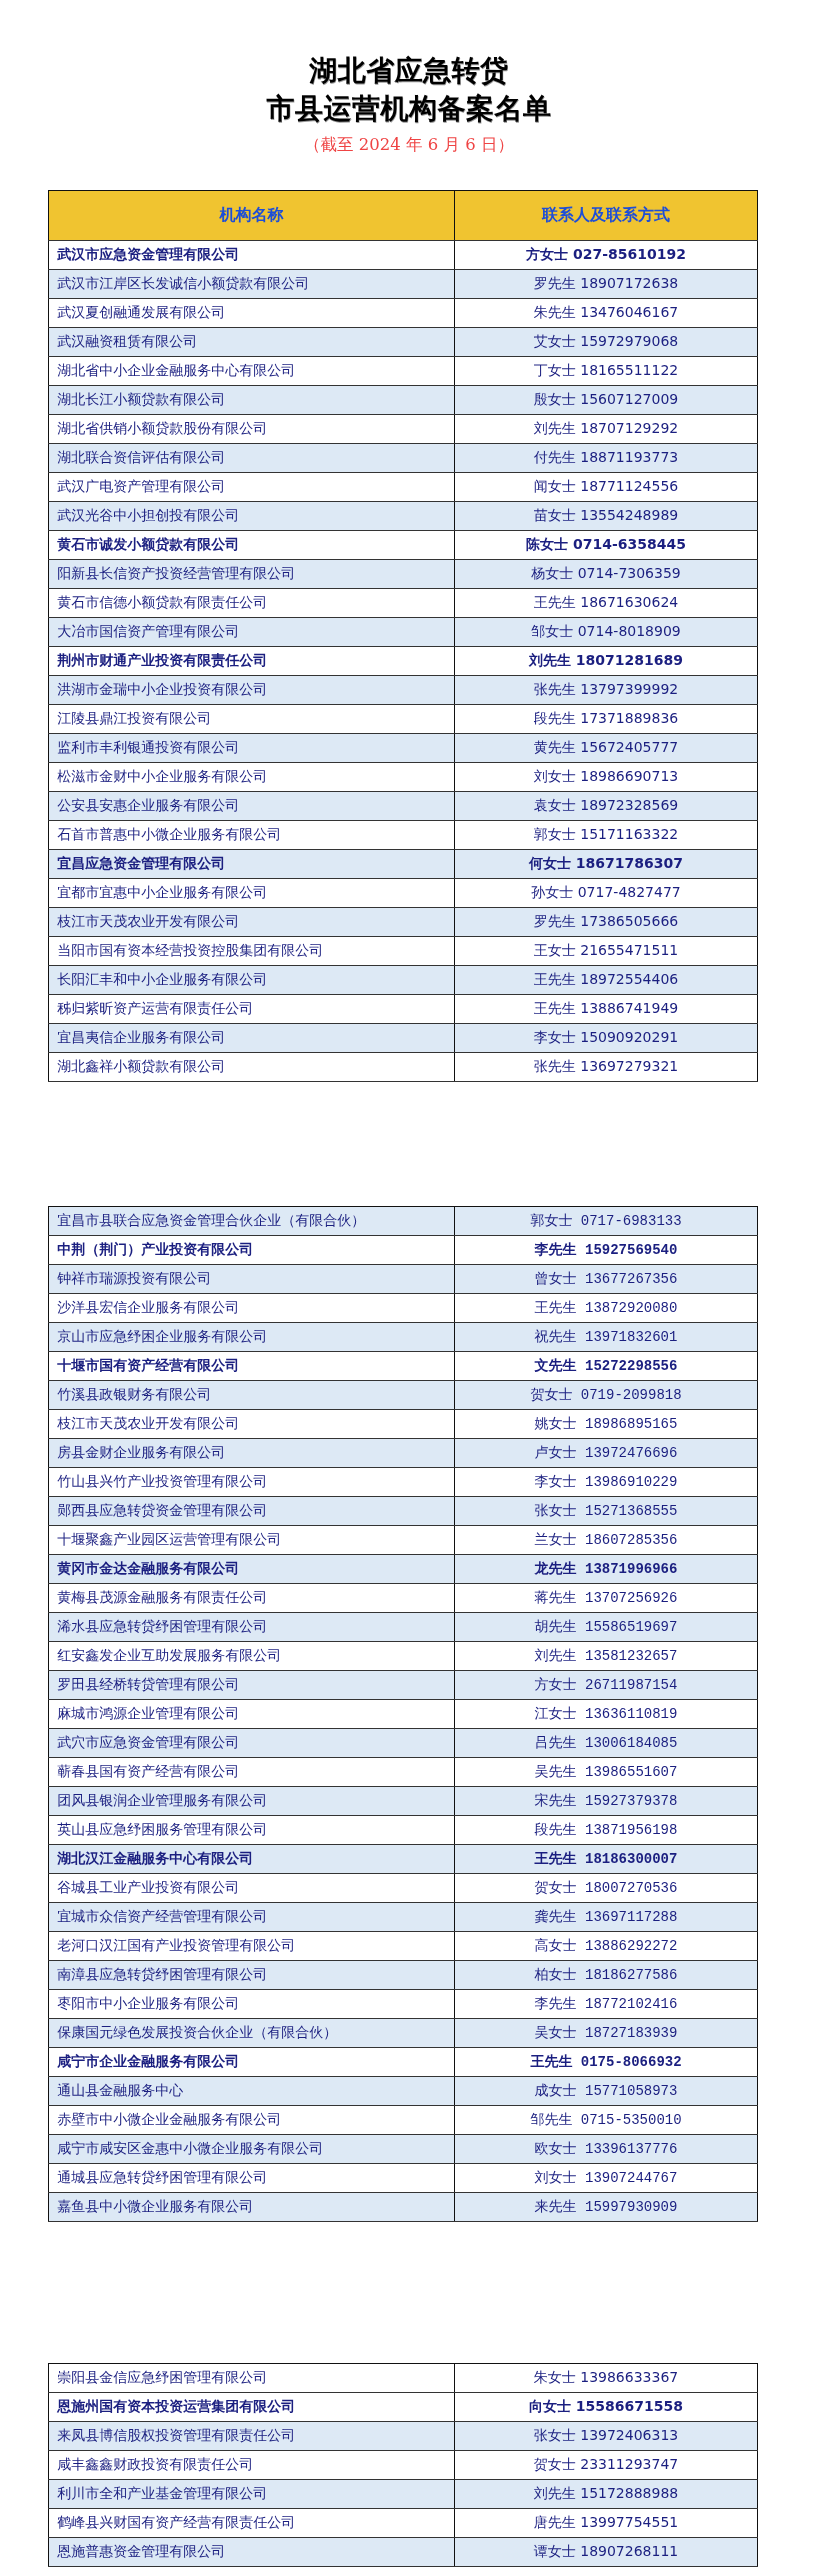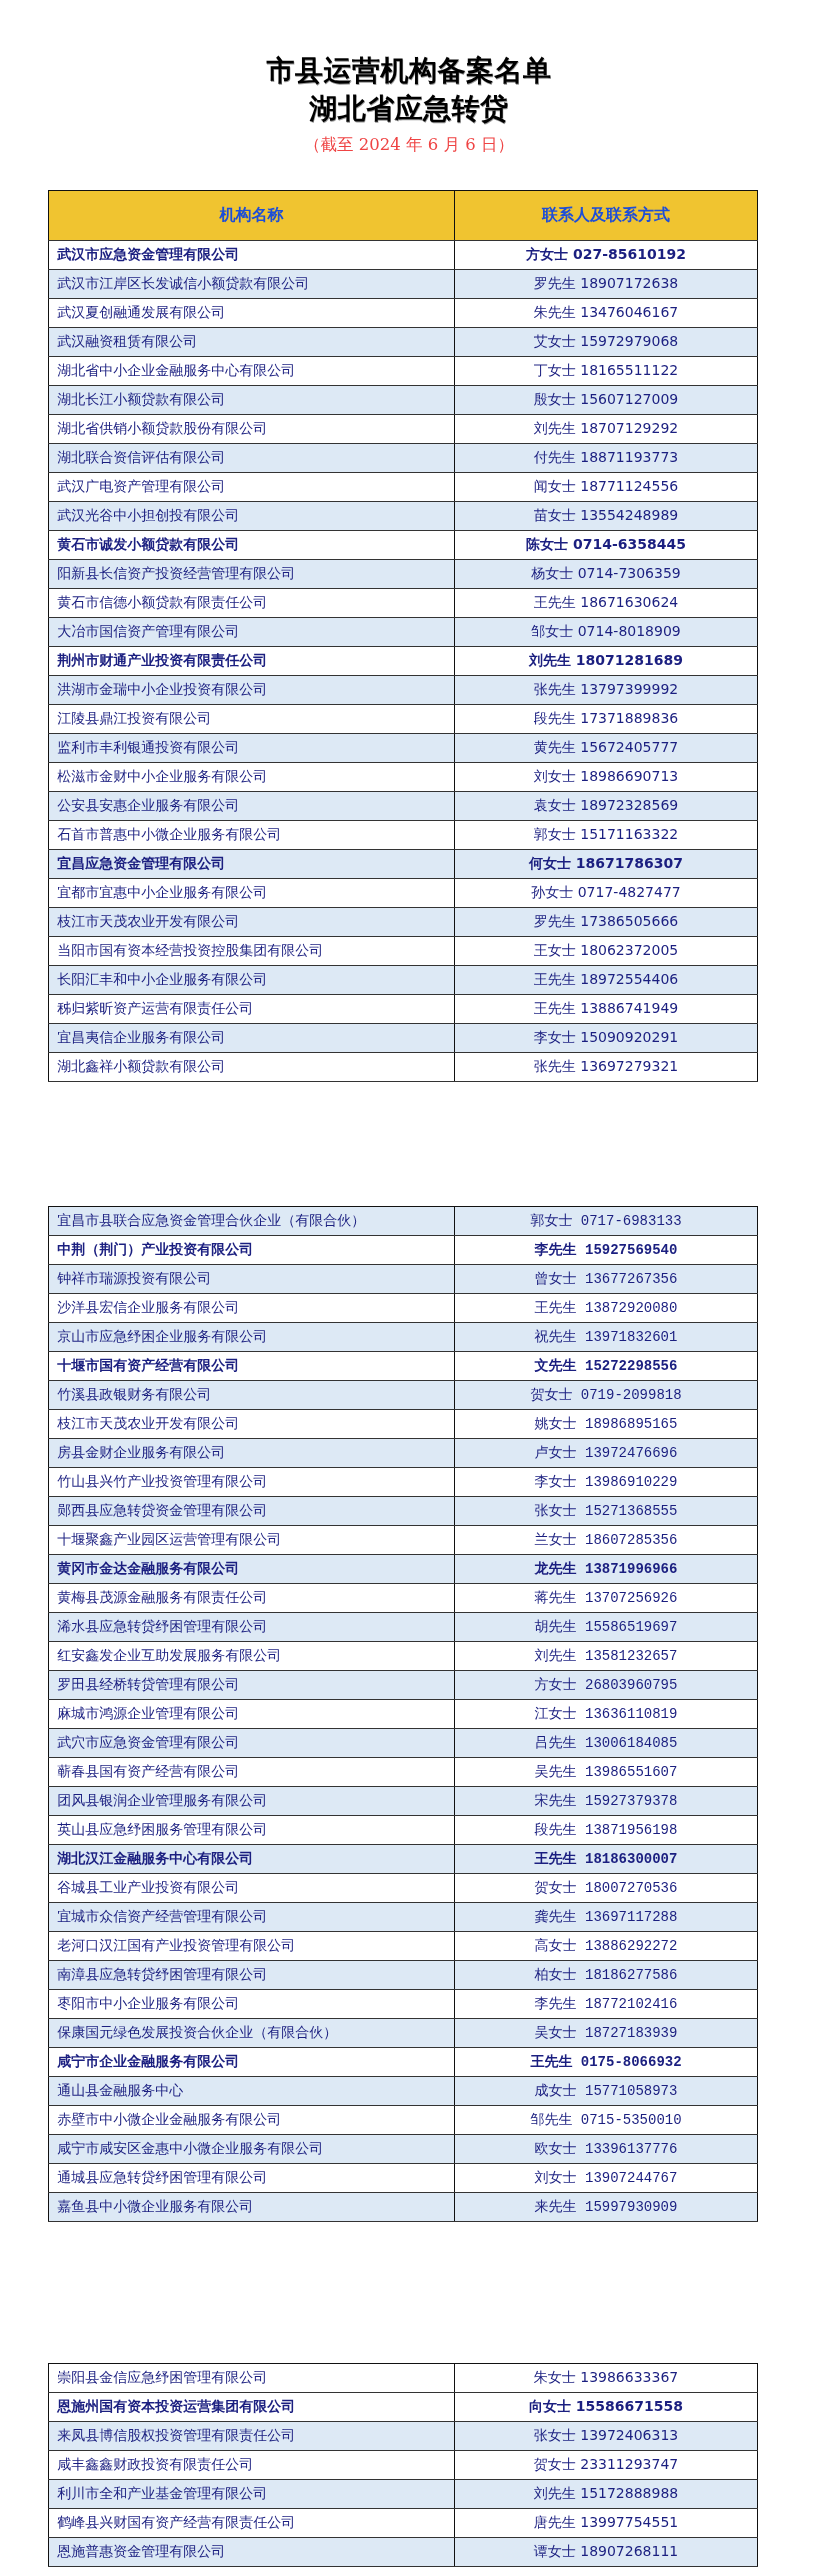--- a/index.html
+++ b/index.html
@@ -69,22 +69,22 @@
   table.roster tr.plain td { background: #ffffff; }
   table.roster tr.bold td { font-weight: bold; }
   #table-1 { top: 190px; }
   #table-2 { top: 1206px; font-family: Liberation Mono, monospace; }
   #table-3 { top: 2363px; }
 </style>
 </head>
 <body>
 
 <div class="title-block">
+  <div class="title-line">湖北省应急转贷</div>
   <div class="title-line">市县运营机构备案名单</div>
-  <div class="title-line">湖北省应急转贷</div>
   <div class="subtitle">（截至 2024 年 6 月 6 日）</div>
 </div>
 
 <table class="roster" id="table-1">
   <colgroup>
       <col class="c1">
       <col class="c2">
     </colgroup>
   <thead>
     <tr>
@@ -184,21 +184,21 @@
       <tr class="plain">
         <td class="name">宜都市宜惠中小企业服务有限公司</td>
         <td class="contact">孙女士  0717-4827477</td>
       </tr>
       <tr class="shaded">
         <td class="name">枝江市天茂农业开发有限公司</td>
         <td class="contact">罗先生  17386505666</td>
       </tr>
       <tr class="plain">
         <td class="name">当阳市国有资本经营投资控股集团有限公司</td>
-        <td class="contact">王女士  18062372005</td>
+        <td class="contact">王女士  21655471511</td>
       </tr>
       <tr class="shaded">
         <td class="name">长阳汇丰和中小企业服务有限公司</td>
         <td class="contact">王先生  18972554406</td>
       </tr>
       <tr class="plain">
         <td class="name">秭归紫昕资产运营有限责任公司</td>
         <td class="contact">王先生  13886741949</td>
       </tr>
       <tr class="shaded">
@@ -277,21 +277,21 @@
       <tr class="shaded">
         <td class="name">浠水县应急转贷纾困管理有限公司</td>
         <td class="contact">胡先生  15586519697</td>
       </tr>
       <tr class="plain">
         <td class="name">红安鑫发企业互助发展服务有限公司</td>
         <td class="contact">刘先生  13581232657</td>
       </tr>
       <tr class="shaded">
         <td class="name">罗田县经桥转贷管理有限公司</td>
-        <td class="contact">方女士  26803960795</td>
+        <td class="contact">方女士  26711987154</td>
       </tr>
       <tr class="plain">
         <td class="name">麻城市鸿源企业管理有限公司</td>
         <td class="contact">江女士  13636110819</td>
       </tr>
       <tr class="shaded">
         <td class="name">武穴市应急资金管理有限公司</td>
         <td class="contact">吕先生  13006184085</td>
       </tr>
       <tr class="plain">

